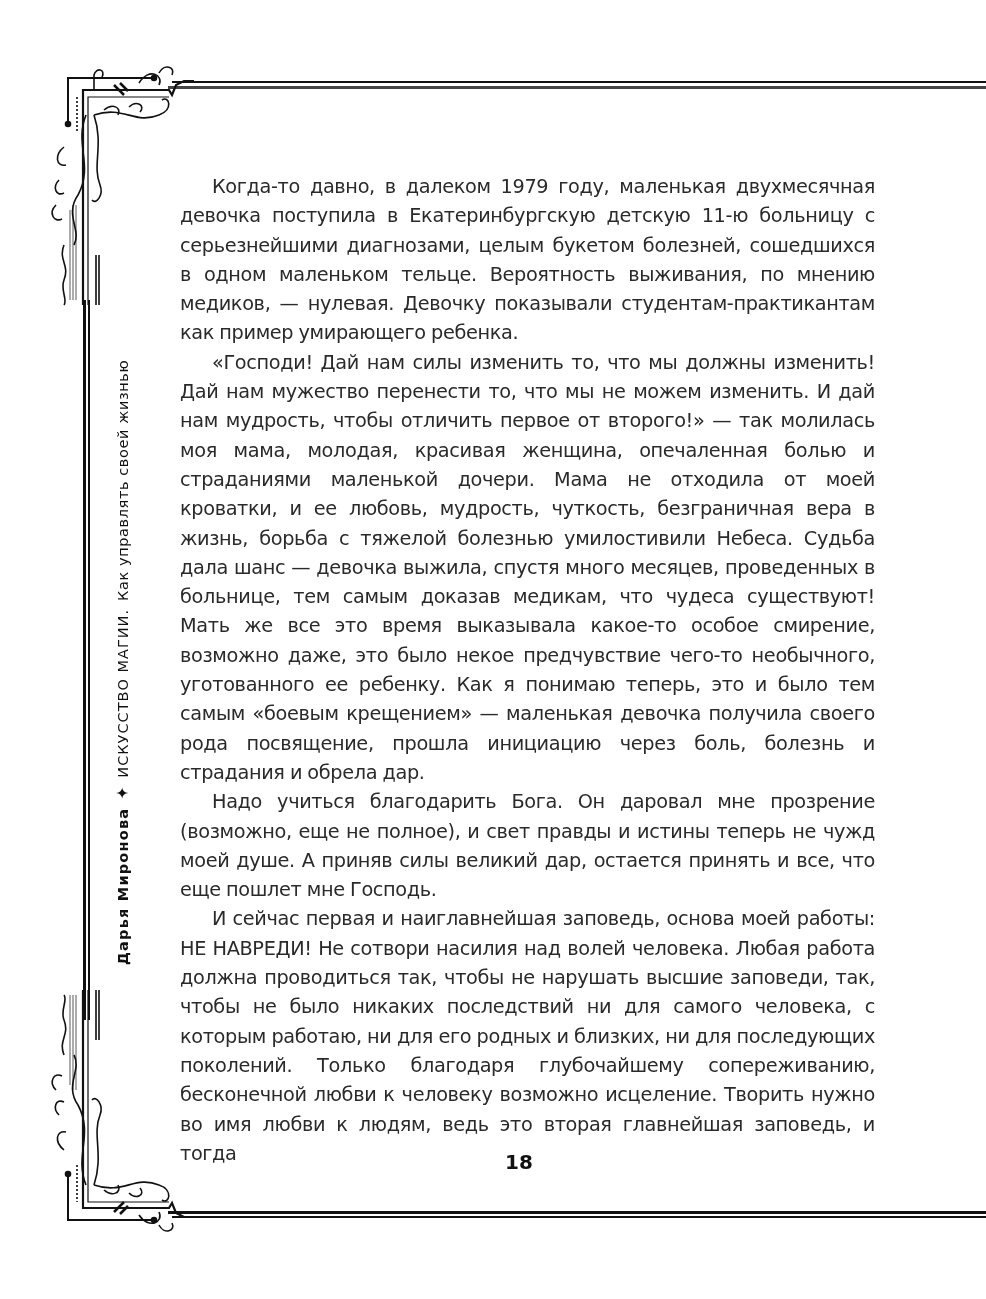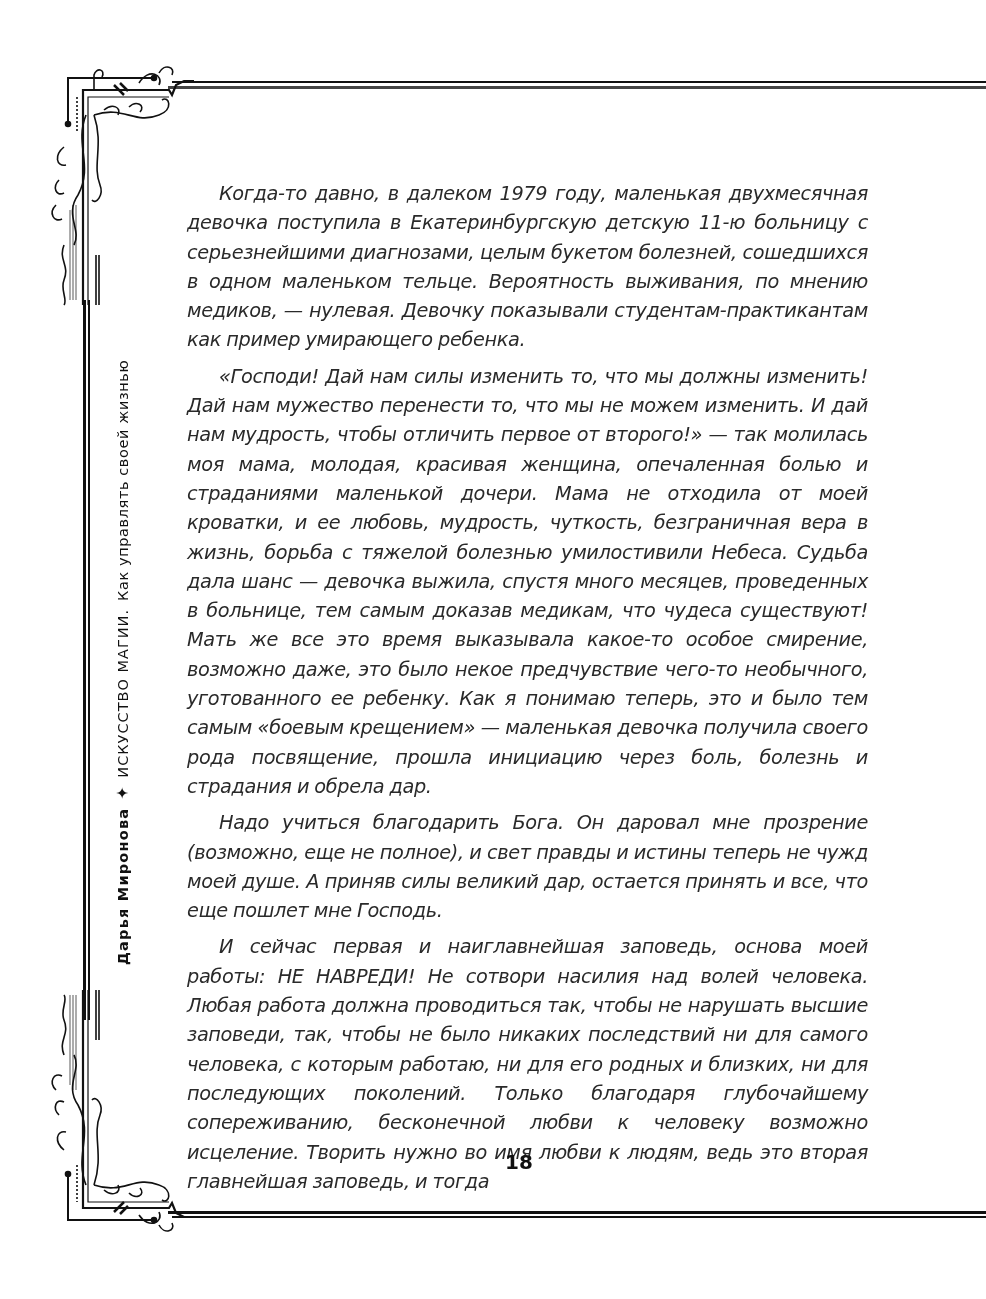--- a/index.html
+++ b/index.html
@@ -79,26 +79,25 @@
       top: 172px;
       width: 695px;
       font-family: "DejaVu Sans", sans-serif;
       font-size: 19.3px;
       line-height: 29.3px;
       color: #2a2a2a;
       letter-spacing: -0.35px;
       word-spacing: -0.5px;
     }
     .para {
-      margin: 7px;
+      margin: 0;
       text-align: justify;
       text-align-last: left;
       text-indent: 32px;
       hyphens: manual;
-      font-style: italic;
     }
     .page-number {
       position: absolute;
       left: 0; right: 16px;
       top: 1150px;
       text-align: center;
       padding-left: 68px;
       font-family: "DejaVu Sans", sans-serif;
       font-weight: bold;
       font-size: 20px;

